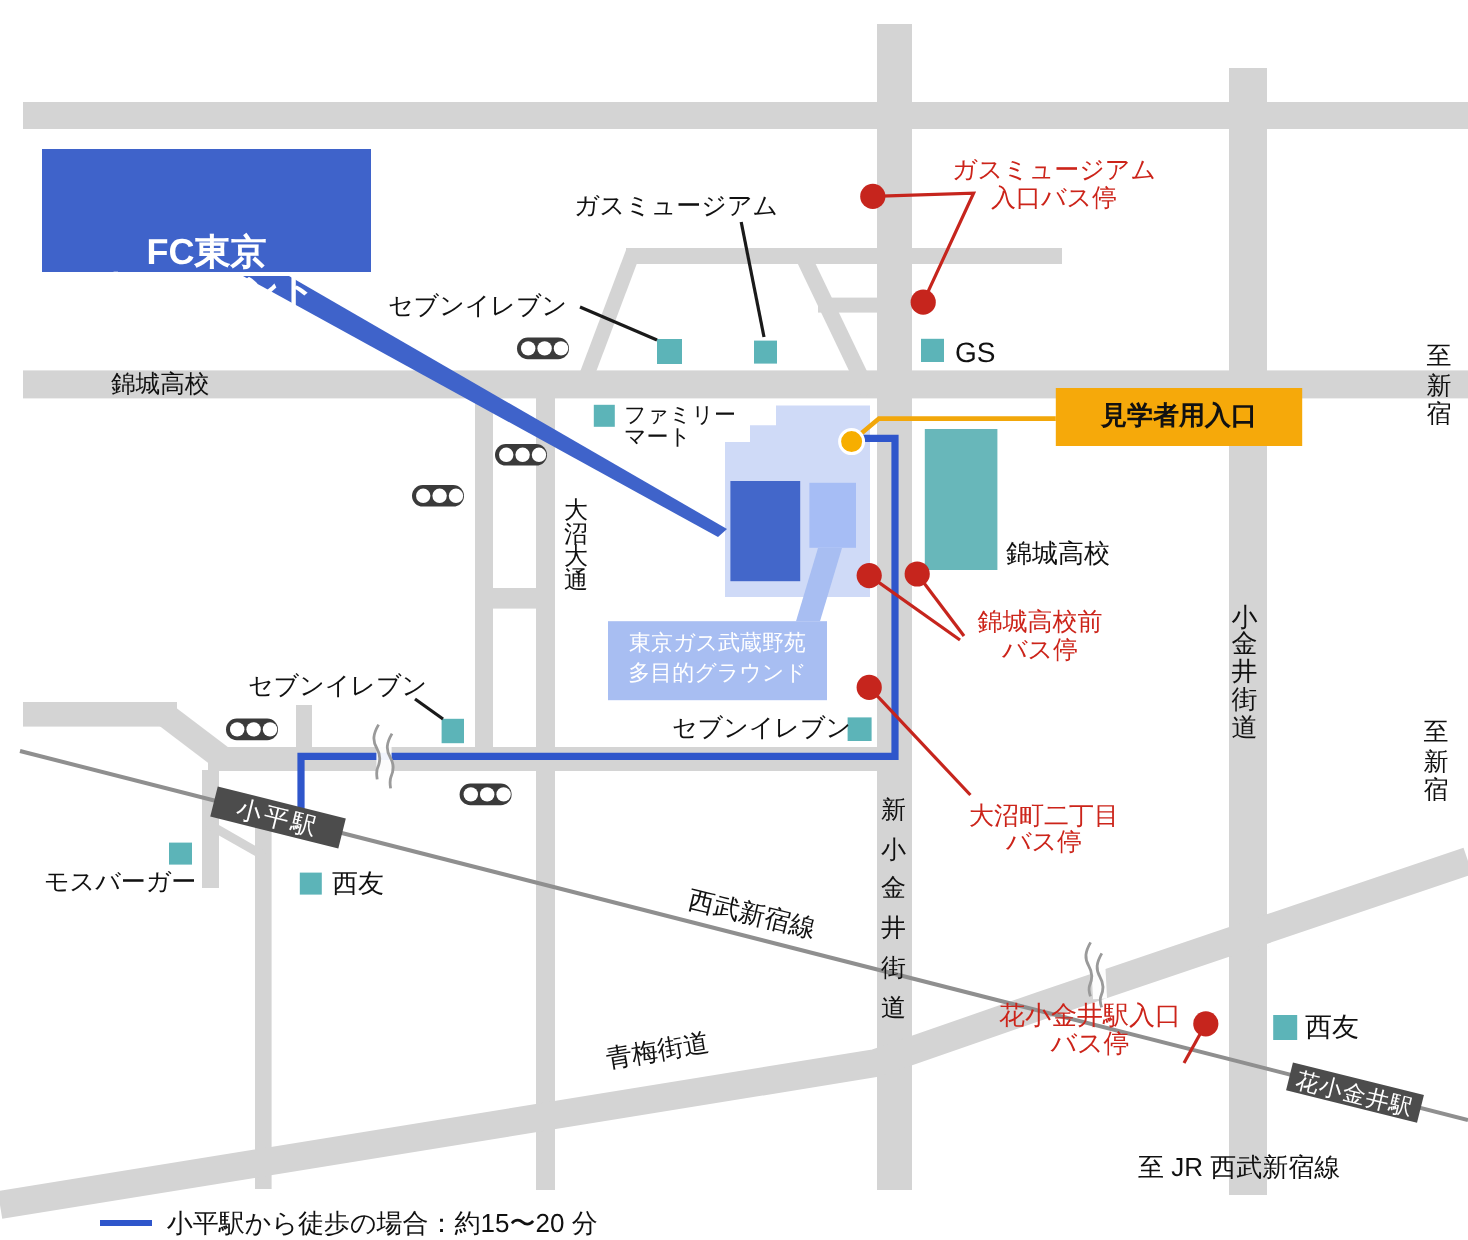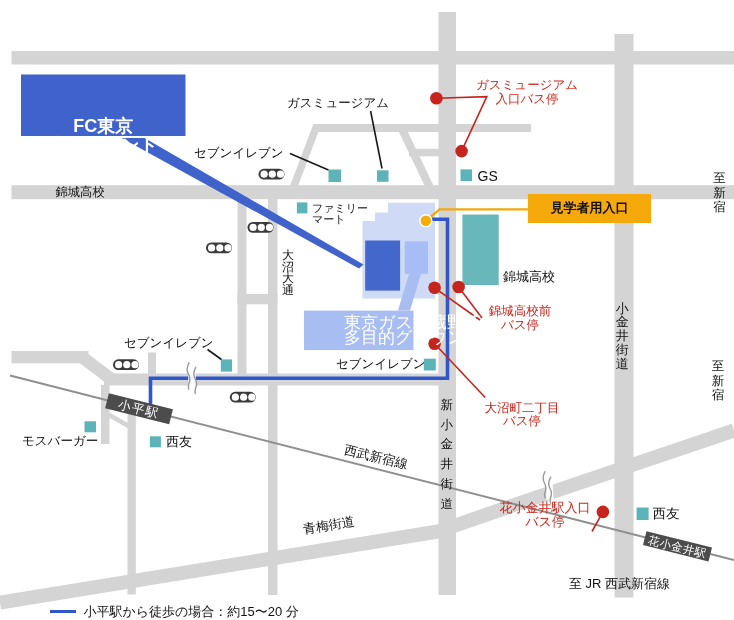--- a/index.html
+++ b/index.html
@@ -204,21 +204,21 @@
 <div class="t" style="left:312px;top:202.5px;font-size:11px;line-height:11.9px;">ファミリー<br>マート</div>
 
 <div class="t ctr" style="left:528px;top:200.8px;width:123px;font-size:13px;font-weight:bold;">見学者用入口</div>
 
 <div class="t vert" style="left:281.5px;top:250px;width:13px;font-size:12px;line-height:11.7px;">大<br>沼<br>大<br>通</div>
 
 <div class="t" style="left:503px;top:269.5px;font-size:13px;">錦城高校</div>
 
 <div class="t red" style="left:450px;top:305px;width:140px;">錦城高校前<br>バス停</div>
 
-<div class="t w ctr" style="left:304px;top:314.5px;width:109.5px;font-size:17px;line-height:15.8px;padding-left:40px;">東京ガス武蔵野苑<br>多目的グラウンド</div>
+<div class="t w ctr" style="left:304px;top:314.5px;width:109.5px;font-size:11px;line-height:15.8px;">東京ガス武蔵野苑<br>多目的グラウンド</div>
 
 <div class="t vert" style="left:711.5px;top:359px;width:13px;font-size:12.5px;line-height:14.6px;">至<br>新<br>宿</div>
 
 <div class="t" style="left:124px;top:336.5px;">セブンイレブン</div>
 
 <div class="t" style="left:336px;top:357.5px;">セブンイレブン</div>
 
 <div class="t vert" style="left:440.5px;top:396px;width:12.5px;font-size:12.5px;line-height:19.7px;">新<br>小<br>金<br>井<br>街<br>道</div>
 
 <div class="t red" style="left:452px;top:401.5px;width:140px;">大沼町二丁目<br>バス停</div>

